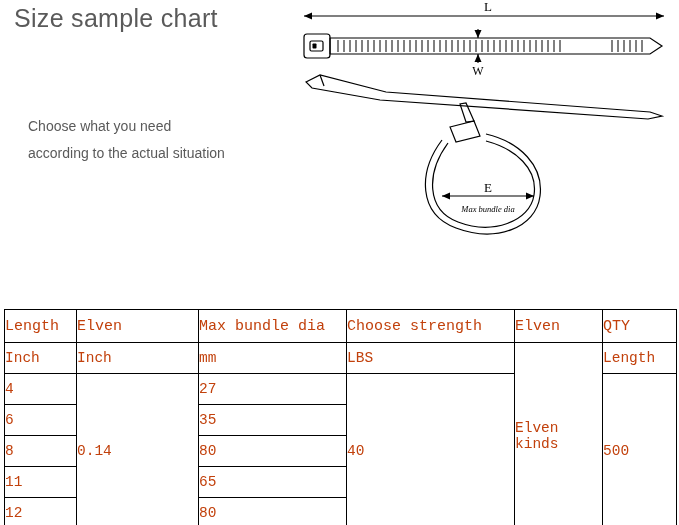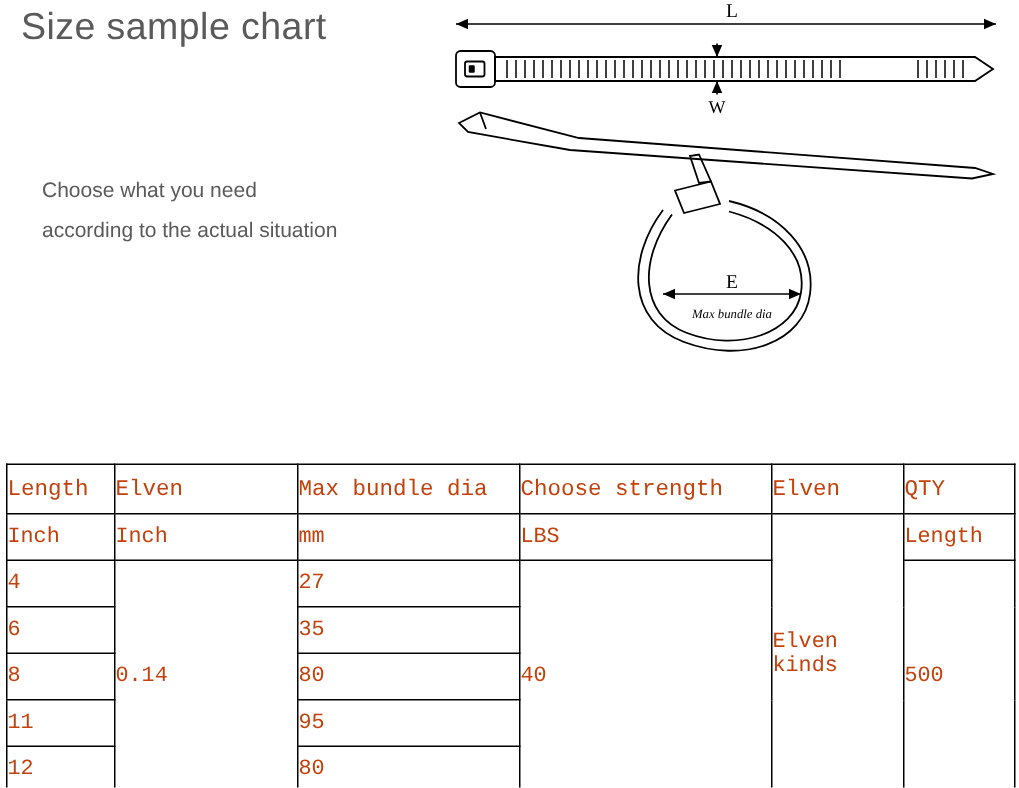--- a/index.html
+++ b/index.html
@@ -242,21 +242,21 @@
         <tr>
           <td>6</td>
           <td>35</td>
         </tr>
         <tr>
           <td>8</td>
           <td>80</td>
         </tr>
         <tr>
           <td>11</td>
-          <td>95</td>
+          <td>65</td>
         </tr>
         <tr>
           <td>12</td>
           <td>80</td>
         </tr>
       </tbody>
     </table>
   </div>
 
 </div>

